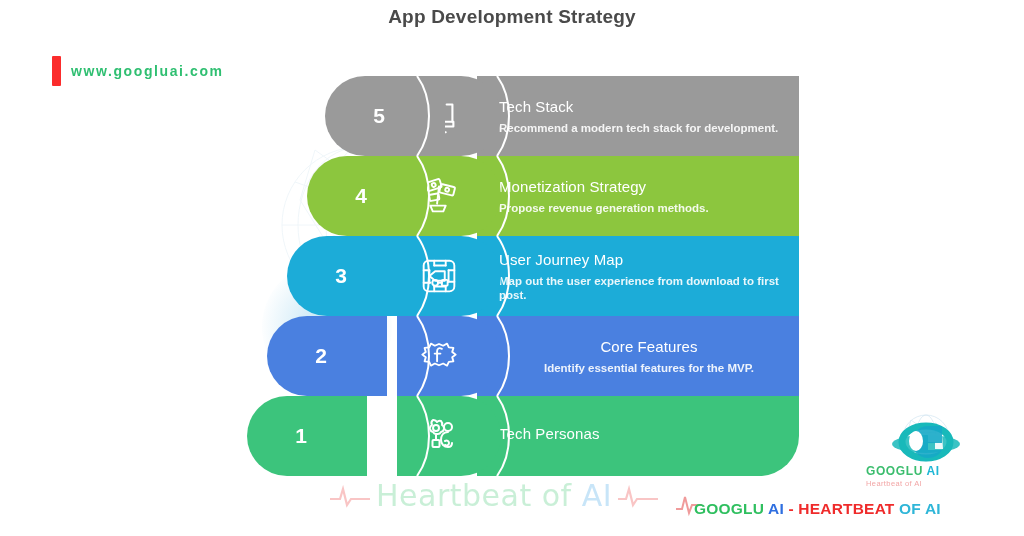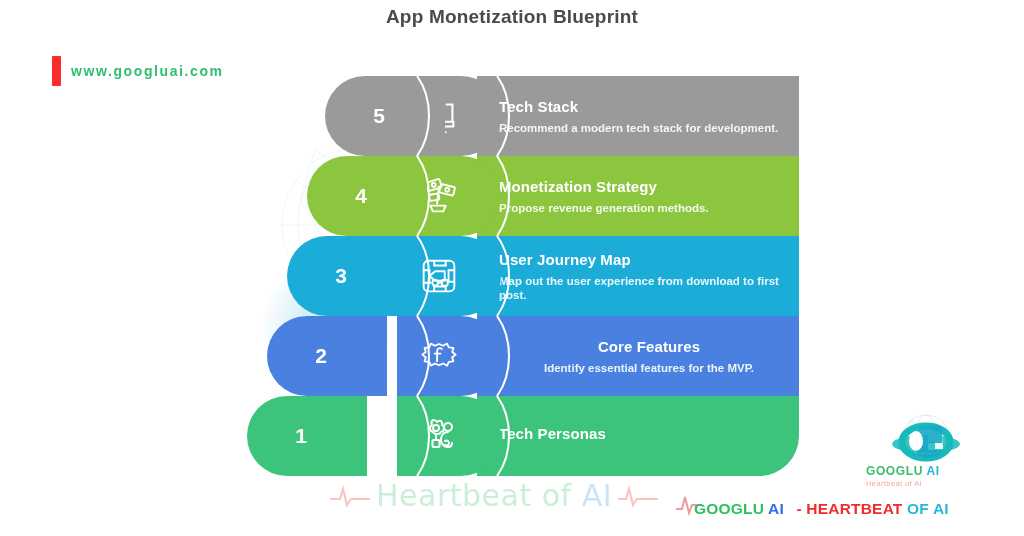--- a/index.html
+++ b/index.html
@@ -66,21 +66,21 @@
   }
   .seg-icon svg{display:block;}
 
   
   .seg-text{
     right:0;
     padding-left:22px;
     display:flex;flex-direction:column;justify-content:center;
   }
   .seg-head{
-    color:#ffffff;font-size:15px;font-weight:bold;
+    color:#ffffff;font-size:15px;font-weight:normal;
     line-height:18px;margin-bottom:5px;letter-spacing:.1px;
   }
   .seg-desc{
     color:rgba(255,255,255,.90);font-size:11.5px;line-height:14px;
     max-width:290px;
     font-weight:bold;
   }
 
   
   .divider{position:absolute;top:0;height:80px;pointer-events:none;}
@@ -109,30 +109,30 @@
   .logo-tag{font-size:7.5px;color:#f2a6a6;letter-spacing:.4px;margin-top:1px;}
 
   
   .brand{
     position:absolute;left:694px;top:500px;
     font-size:15.5px;font-weight:bold;letter-spacing:.2px;
     white-space:nowrap;
   }
   .brand .c-green{color:#2fbf5f;}
   .brand .c-blue{color:#2f6fe0;}
-  .brand .c-red{color:#ef2b2b;padding-left:8px;}
+  .brand .c-red{color:#ef2b2b;}
   .brand .c-cyan{color:#2fb6d8;}
   .brand-pulse{position:absolute;left:676px;top:489px;}
 </style>
 </head>
 <body>
 
 <div class="canvas">
 
-  <div class="title">App Monetization Blueprint</div>
+  <div class="title">App Development Strategy</div>
 
   <div class="wm-url">
     <div class="wm-bar"></div>
     <div class="wm-text">www.googluai.com</div>
   </div>
 
   <svg class="bg-globe" viewBox="0 0 210 210">
     <g stroke="#8ab9d4" fill="none" stroke-width="1">
       <circle cx="105" cy="105" r="78"></circle>
       <ellipse cx="105" cy="105" rx="34" ry="78"></ellipse>

